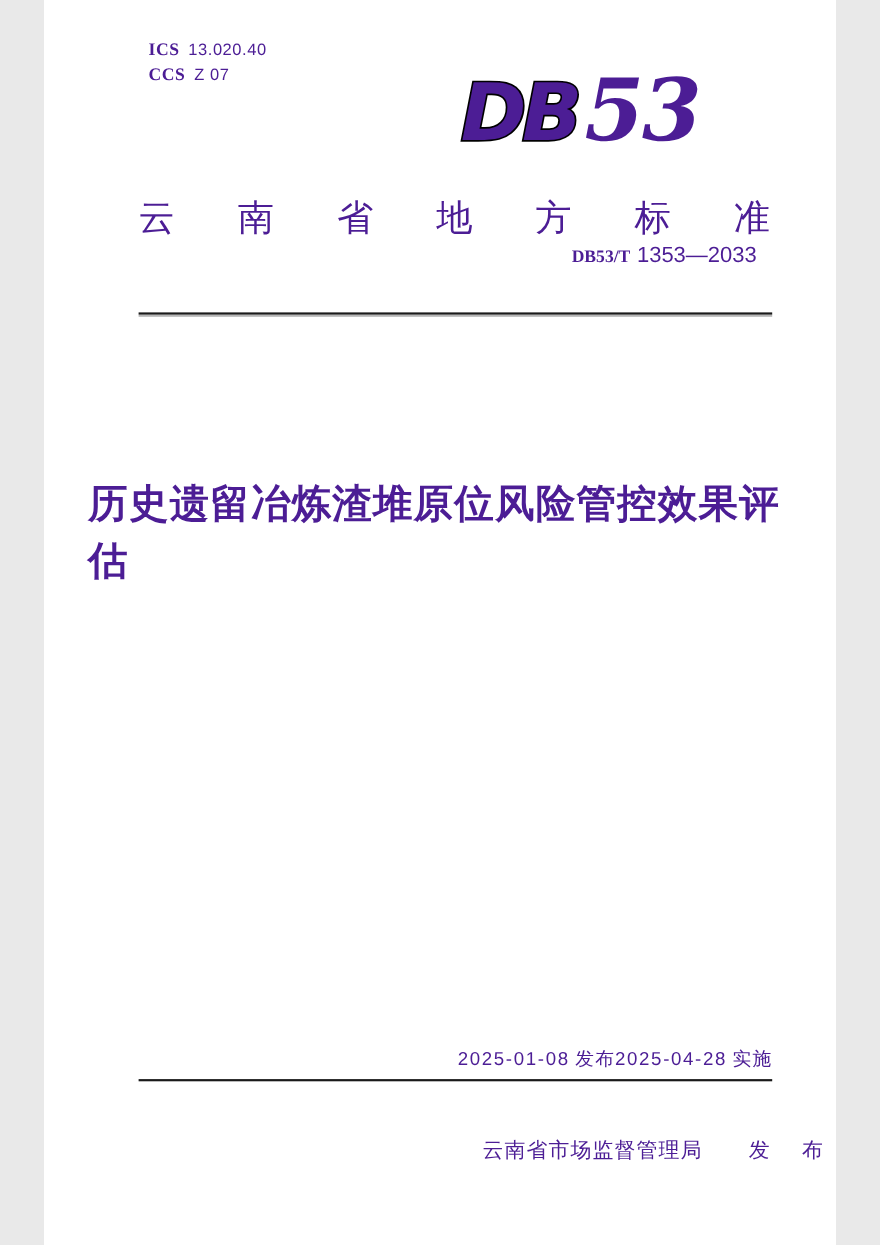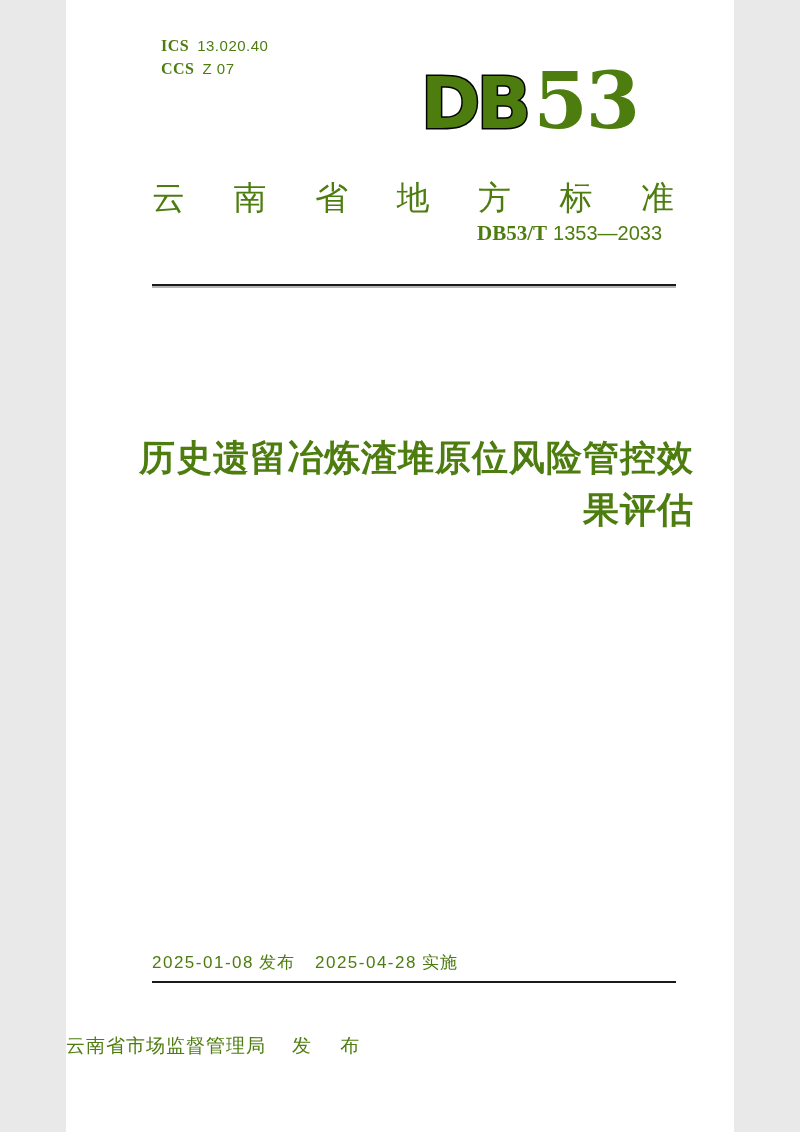--- a/index.html
+++ b/index.html
@@ -1,23 +1,23 @@
 <!DOCTYPE html>
 <html><head>
 <meta charset="utf-8">
 <style>
   * { margin: 0; padding: 0; box-sizing: border-box; }
   html, body { background: #e9e9e9; }
   .page {
     position: relative;
-    width: 668px;
+    width: 720px;
     height: 1132px;
     margin: 0 auto;
     background: #ffffff;
-    color: #4d7c0f;
+    color: #4c1d95;
     font-family: "Liberation Sans", sans-serif;
     overflow: hidden;
   }
 
   
   .codes {
     position: absolute;
     left: 95px;
     top: 34px;
     font-size: 15px;
@@ -28,23 +28,24 @@
     font-family: "Liberation Serif", serif;
     font-weight: bold;
     font-size: 16px;
     margin-right: 8px;
   }
 
   
   .logo {
     position: absolute;
     top: 62px;
-    right: 96px;
+    right: 124px;
     white-space: nowrap;
     line-height: 1;
+    font-style: italic;
   }
   .logo .logo-db {
     font-family: "DejaVu Sans", sans-serif;
     font-weight: 900;
     font-size: 72px;
     letter-spacing: -4px;
     -webkit-text-stroke: 3px #000;
     paint-order: stroke fill;
   }
   .logo .logo-num {
@@ -73,80 +74,79 @@
   .doc-number {
     position: absolute;
     right: 72px;
     top: 221px;
     font-size: 20px;
     white-space: nowrap;
   }
   .doc-number .doc-prefix {
     font-family: "Liberation Serif", serif;
     font-weight: bold;
-    font-size: 21px;
+    font-size: 16px;
     margin-right: 6px;
   }
 
   .rule-top {
     position: absolute;
     left: 86px;
     right: 58px;
     top: 284px;
     height: 2px;
     background: #1a1a1a;
     box-shadow: 0 2px 0 #b5b5b5;
   }
 
   
   .title-block {
     position: absolute;
     left: 40px;
     right: 40px;
     top: 432px;
-    text-align: right;
+    text-align: left;
     font-weight: bold;
     font-size: 36px;
     line-height: 52px;
     letter-spacing: 1px;
   }
 
   
   .date-row {
     position: absolute;
     left: 86px;
     right: 58px;
     top: 951px;
     display: flex;
-    justify-content: flex-start;
+    justify-content: flex-end;
     font-size: 17px;
-    gap: 20px;
   }
   .date-value { letter-spacing: 1.5px; }
   .date-label { margin-left: 5px; letter-spacing: 1px; }
 
   .rule-bottom {
     position: absolute;
     left: 86px;
     right: 58px;
     top: 981px;
     height: 2px;
     background: #1a1a1a;
   }
 
   
   .publisher-row {
     position: absolute;
     left: 0;
     right: 0;
     top: 1033px;
     display: flex;
-    justify-content: flex-start;
+    justify-content: flex-end;
     align-items: baseline;
-    gap: 26px;
+    gap: 42px;
     font-size: 19px;
     letter-spacing: 1px;
   }
   .publish-label { letter-spacing: 12px; }
 </style>
 </head>
 <body>
 
 <div class="page">
 

